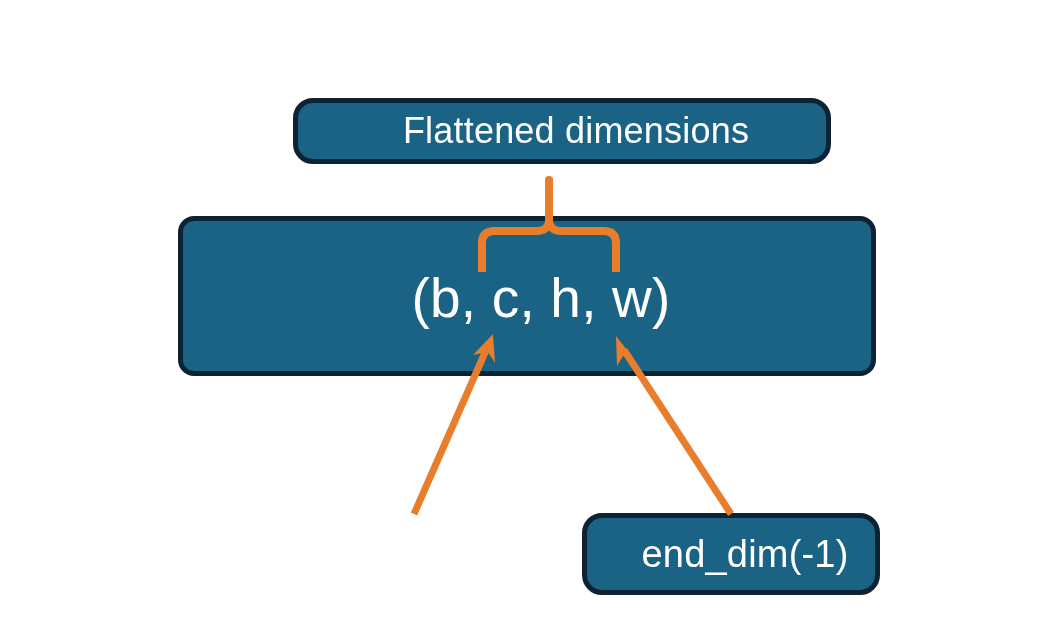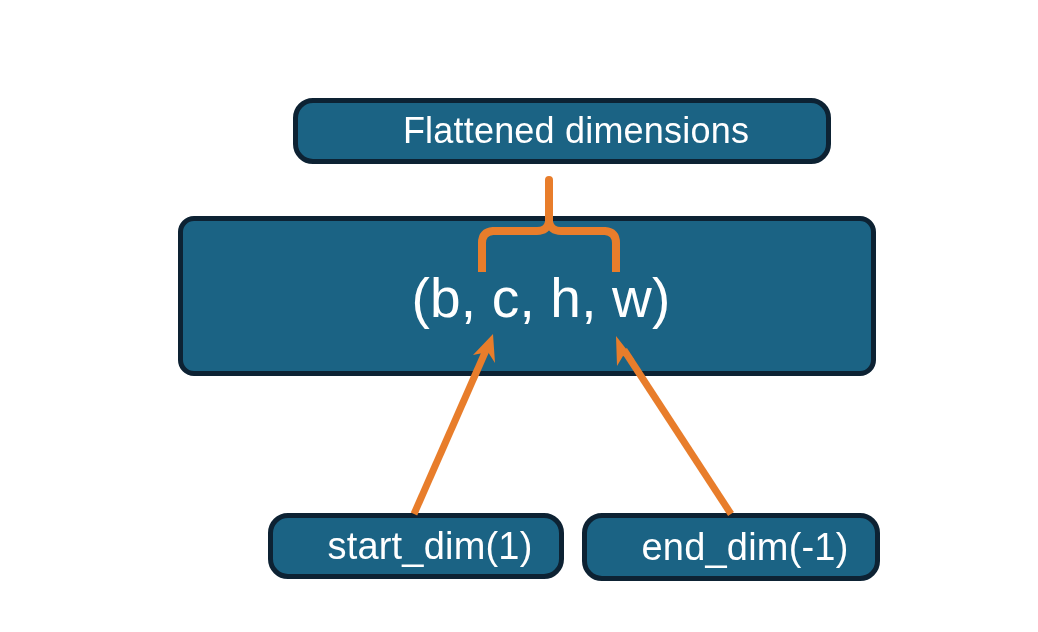--- a/index.html
+++ b/index.html
@@ -61,21 +61,21 @@
     left: 268px;
     top: 513px;
     width: 296px;
     height: 66px;
     font-size: 38px;
   }
   #node-end-dim {
     left: 582px;
     top: 513px;
     width: 298px;
-    height: 68px;
+    height: 82px;
     font-size: 38px;
   }
   #overlay {
     position: absolute;
     left: 0;
     top: 0;
     width: 1038px;
     height: 632px;
     pointer-events: none;
   }
@@ -103,23 +103,20 @@
 <div id="canvas">
 
   <div class="node" id="node-flattened">
     <span class="box-label">Flattened dimensions</span>
   </div>
 
   <div class="node" id="node-shape">
     <span class="shape-label">(b, c, h, w)</span>
   </div>
 
-  <div class="node" id="node-start-dim">
-    <span class="box-label">start_dim(1)</span>
-  </div>
 
   <div class="node" id="node-end-dim">
     <span class="box-label">end_dim(-1)</span>
   </div>
 
   <svg id="overlay" viewBox="0 0 1038 632">
 
     <path class="brace-path" d="M 482,272
              L 482,243
              Q 482,232 493,231

